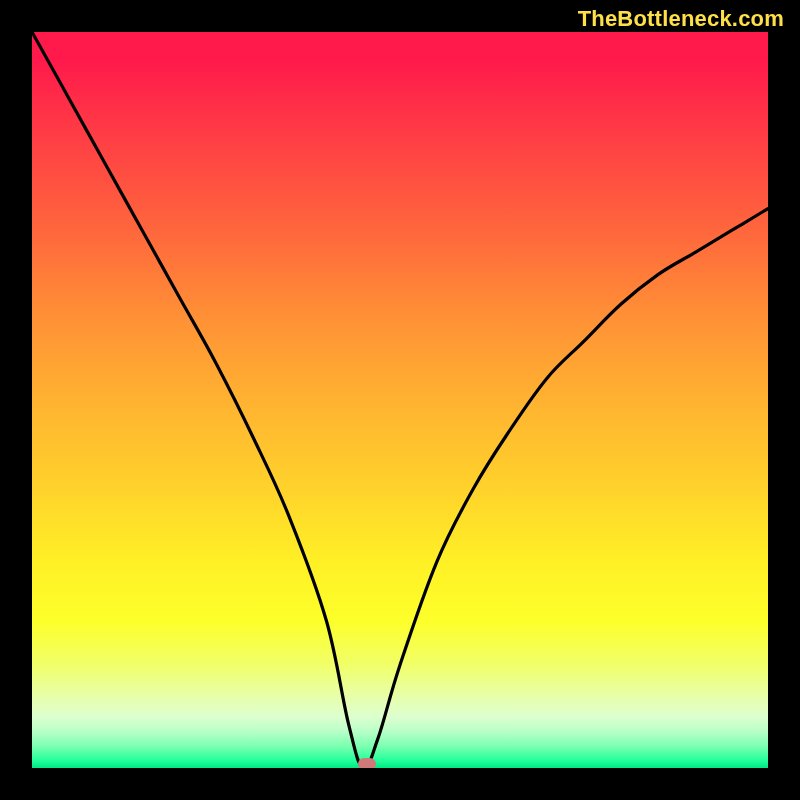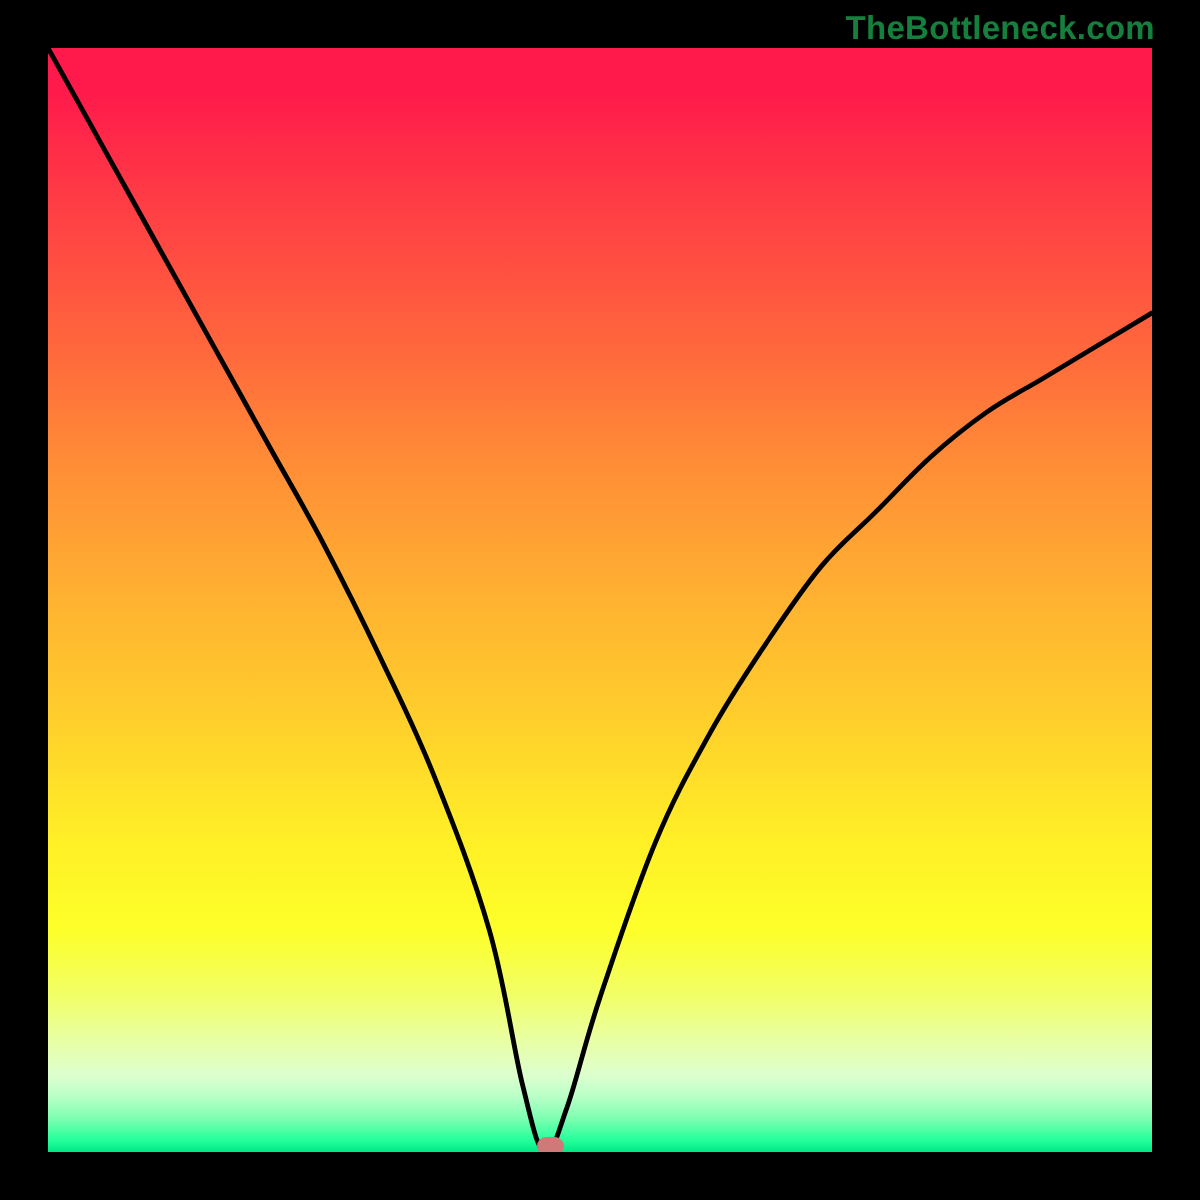--- a/index.html
+++ b/index.html
@@ -20,25 +20,25 @@
     position: absolute;
     left: 32px;
     top: 32px;
     width: 736px;
     height: 736px;
     overflow: hidden;
   }
   .watermark {
     position: absolute;
     top: 6px;
-    right: 30px;
+    right: 16px;
     font-family: Arial, Helvetica, sans-serif;
     font-size: 22px;
     font-weight: 600;
-    color: #15803d;
+    color: #fde047;
     letter-spacing: 0.2px;
     text-align: right;
   }
   .gradient {
     position: absolute;
     inset: 0;
     
     background: linear-gradient(to bottom,
       #ff1a4b 0%,
       #ff1a4b 4%,

